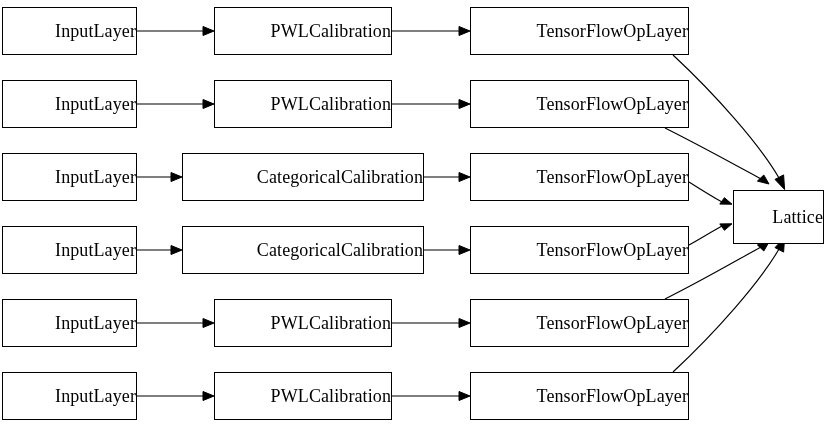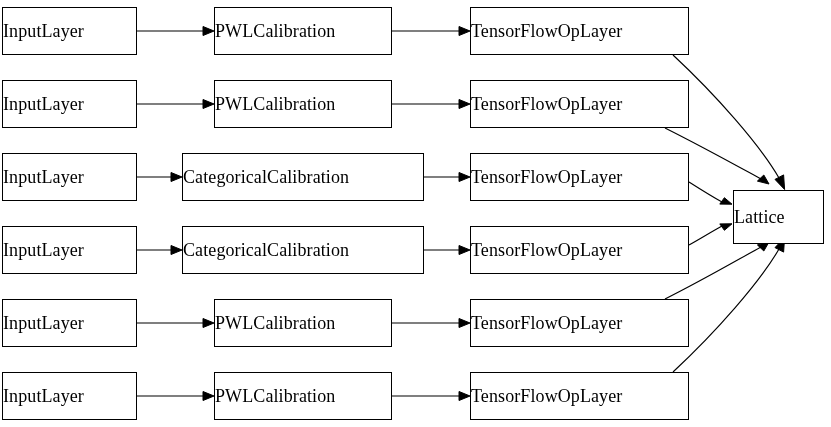--- a/index.html
+++ b/index.html
@@ -15,21 +15,21 @@
     font-family: "Liberation Serif", "DejaVu Serif", serif;
     overflow: hidden;
   }
   .node {
     position: absolute;
     box-sizing: border-box;
     border: 1px solid #000000;
     background: #ffffff;
     display: flex;
     align-items: center;
-    justify-content: flex-start;
+    justify-content: flex-end;
     color: #000000;
     font-size: 18px;
     line-height: 1;
     white-space: nowrap;
     letter-spacing: 0.1px;
   }
   #edges {
     position: absolute;
     left: 0;
     top: 0;

